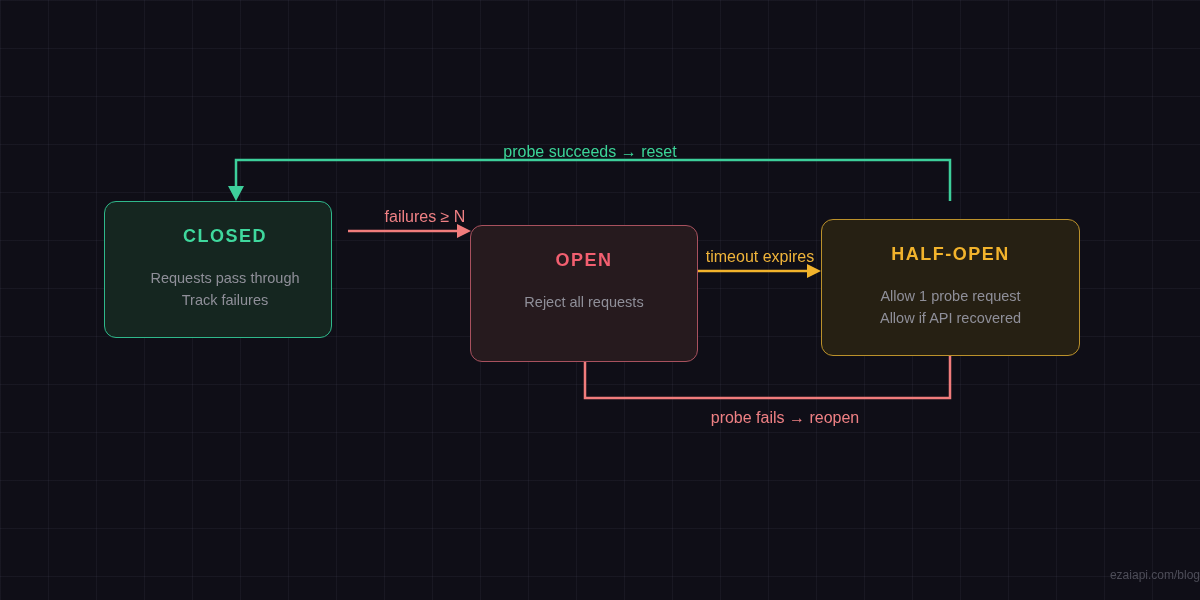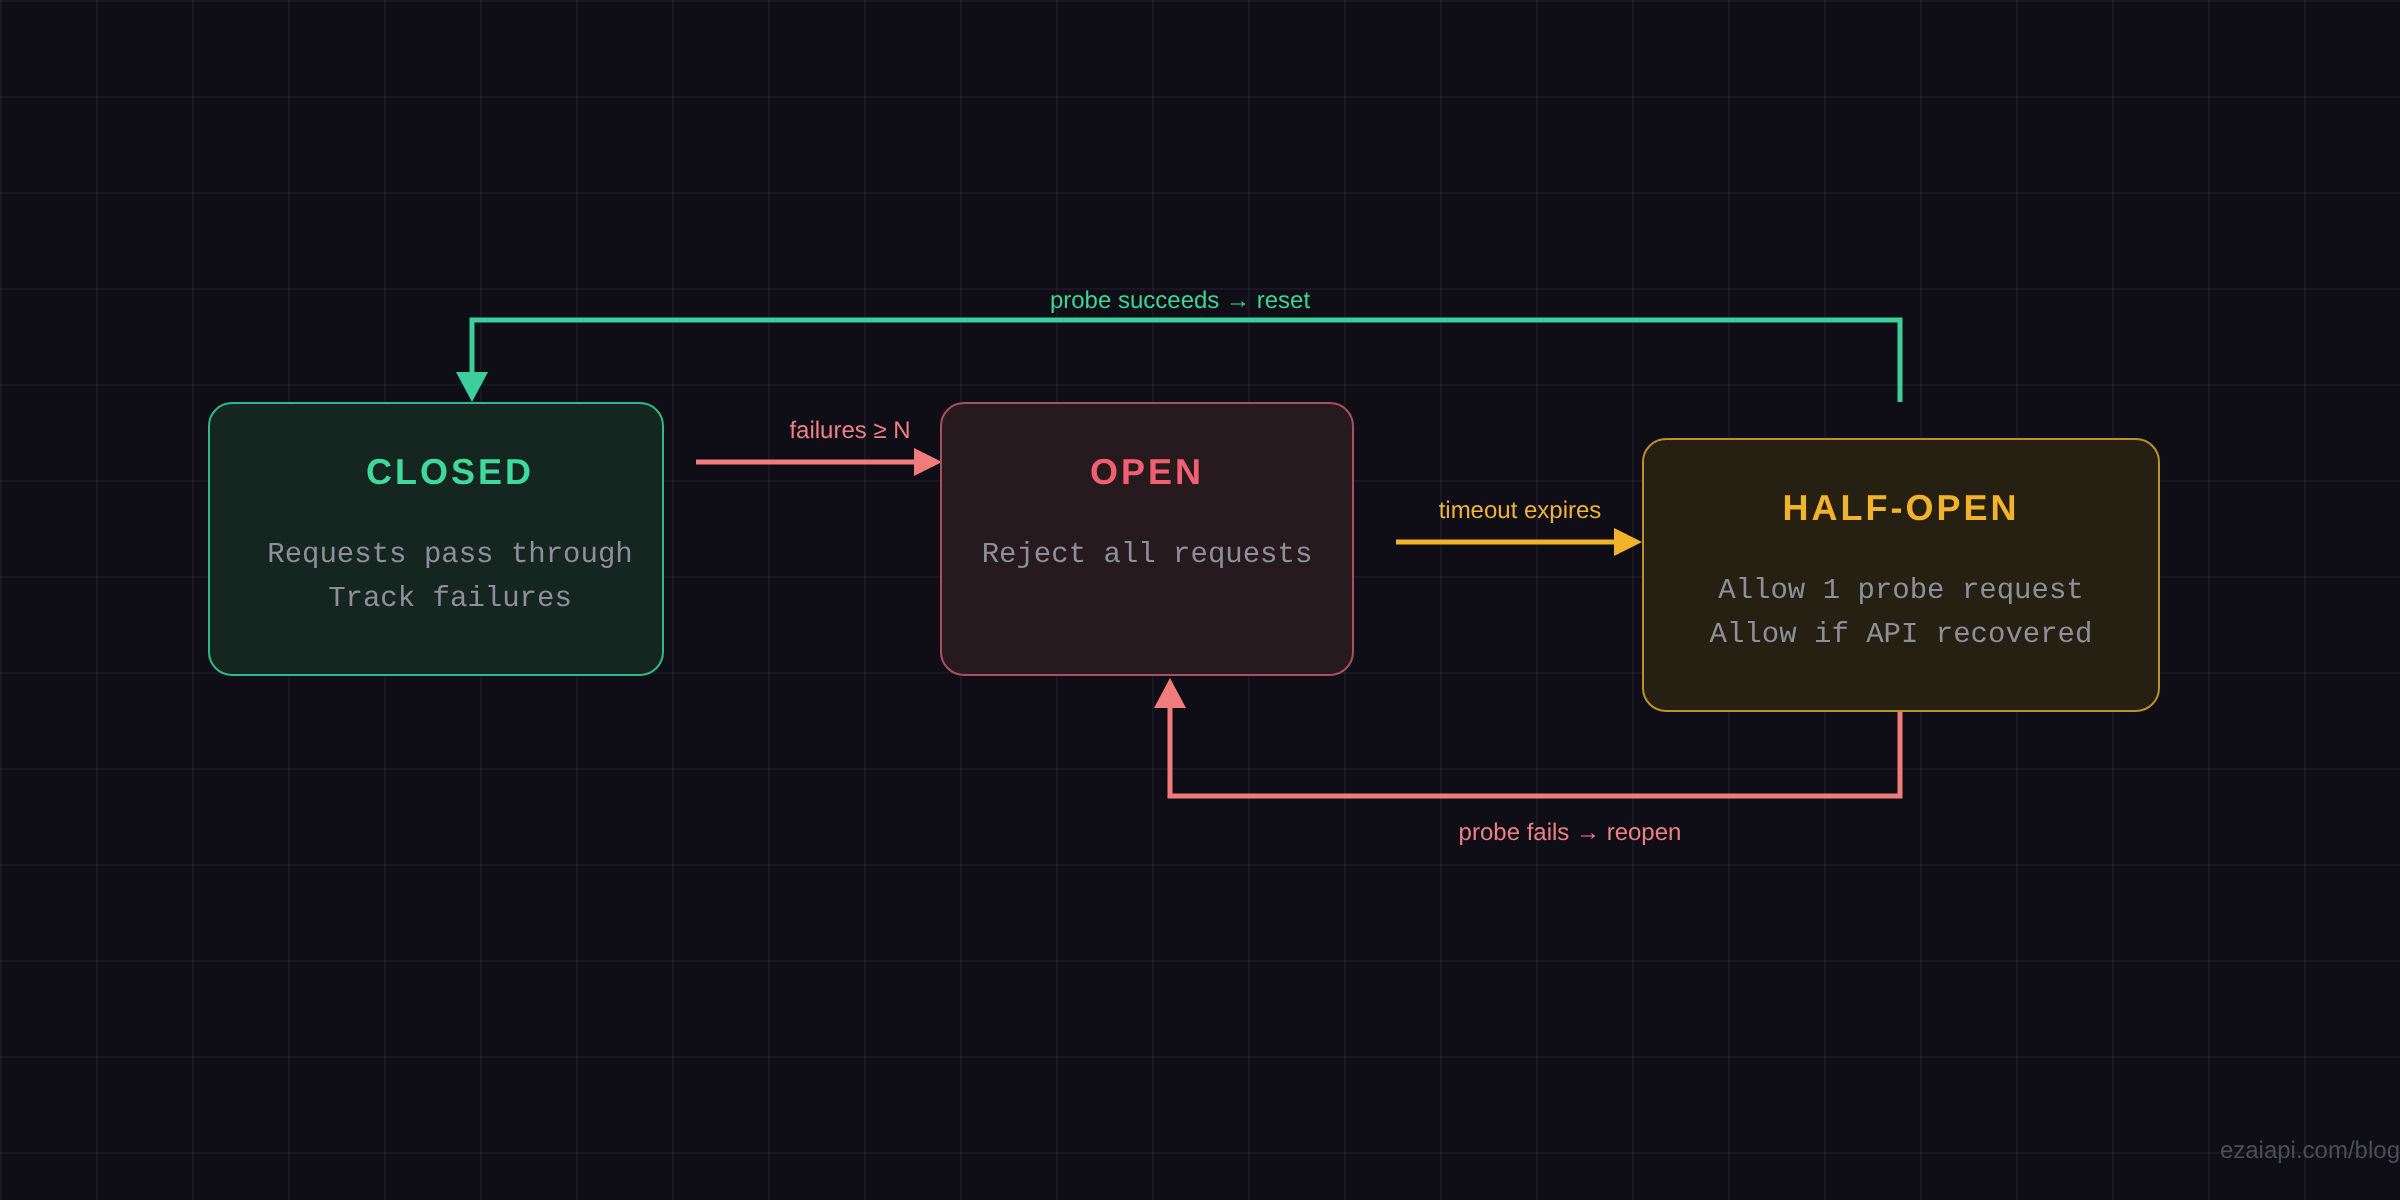--- a/index.html
+++ b/index.html
@@ -39,21 +39,21 @@
   .stroke-green { stroke: #3dcf9b; stroke-width: 2.5; fill: none; }
   .stroke-pink  { stroke: #f17c7c; stroke-width: 2.5; fill: none; }
   .stroke-gold  { stroke: #f2b32c; stroke-width: 2.5; fill: none; }
   .fill-green { fill: #3dcf9b; }
   .fill-pink  { fill: #f17c7c; }
   .fill-gold  { fill: #f2b32c; }
 
   .edge-label {
     position: absolute;
     transform: translateX(-50%);
-    font-size: 12px;
+    font-size: 16px;
     white-space: nowrap;
   }
   .lbl-green { color: #3bd598; }
   .lbl-pink  { color: #ef8084; margin-left: 15px; }
   .lbl-gold  { color: #f0b43a; }
 
   .state {
     position: absolute;
     top: 201px;
     height: 137px;
@@ -67,33 +67,33 @@
     font-size: 18px;
     font-weight: 700;
     line-height: 26px;
     letter-spacing: 1.5px;
     margin-bottom: 18px;
   }
   .state-line {
     font-size: 14.5px;
     line-height: 22px;
     color: #8f8f99;
-    font-family: Liberation Mono, monospace;
   }
   .state.closed {
     left: 104px; width: 228px;
     border-color: #2fb88b;
     background: #152620;
     padding-left: 14px;
   }
   .state.closed .state-title { color: #3fd89d; }
   .state.open {
-    left: 470px; width: 207px;
+    left: 470px; width: 228px;
     border-color: #a8515e;
     background: #261a1e;
+    margin-top: 24px;
   }
   .state.open .state-title { color: #f25f70; }
   .state.half-open {
     left: 821px; width: 259px;
     border-color: #bb912b;
     background: #262013;
     margin-top: 18px;
   }
   .state.half-open .state-title { color: #f2b32c; }
 

